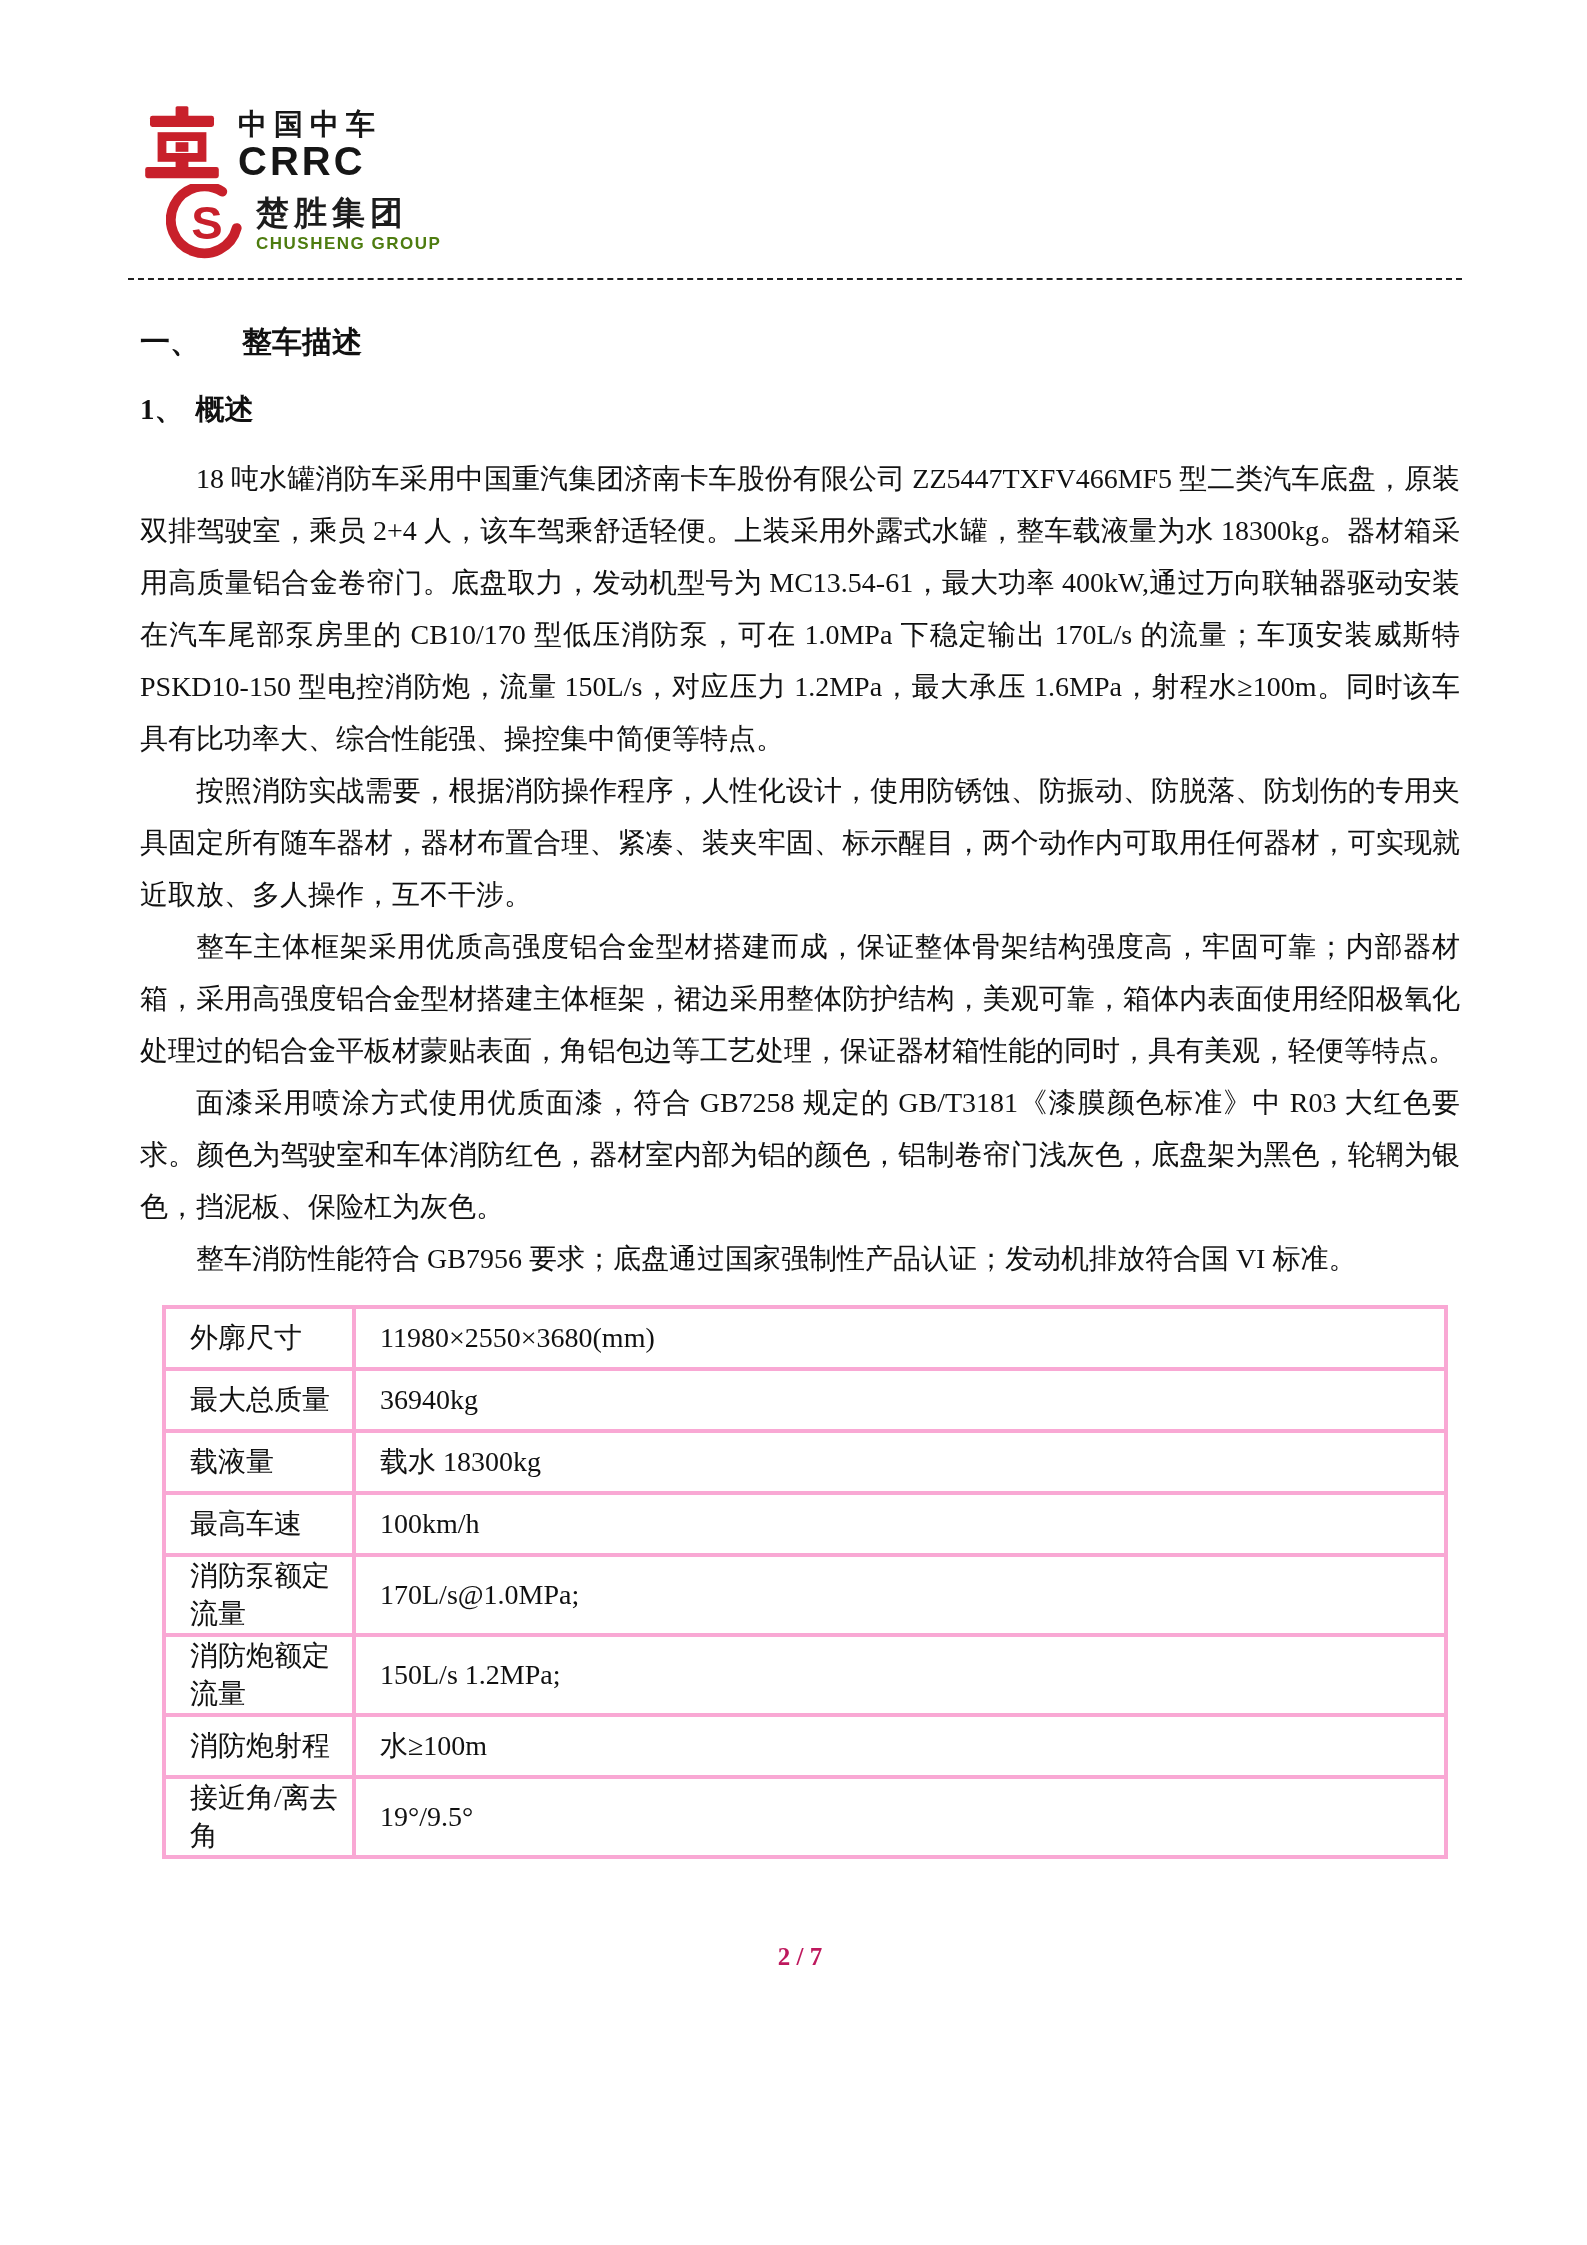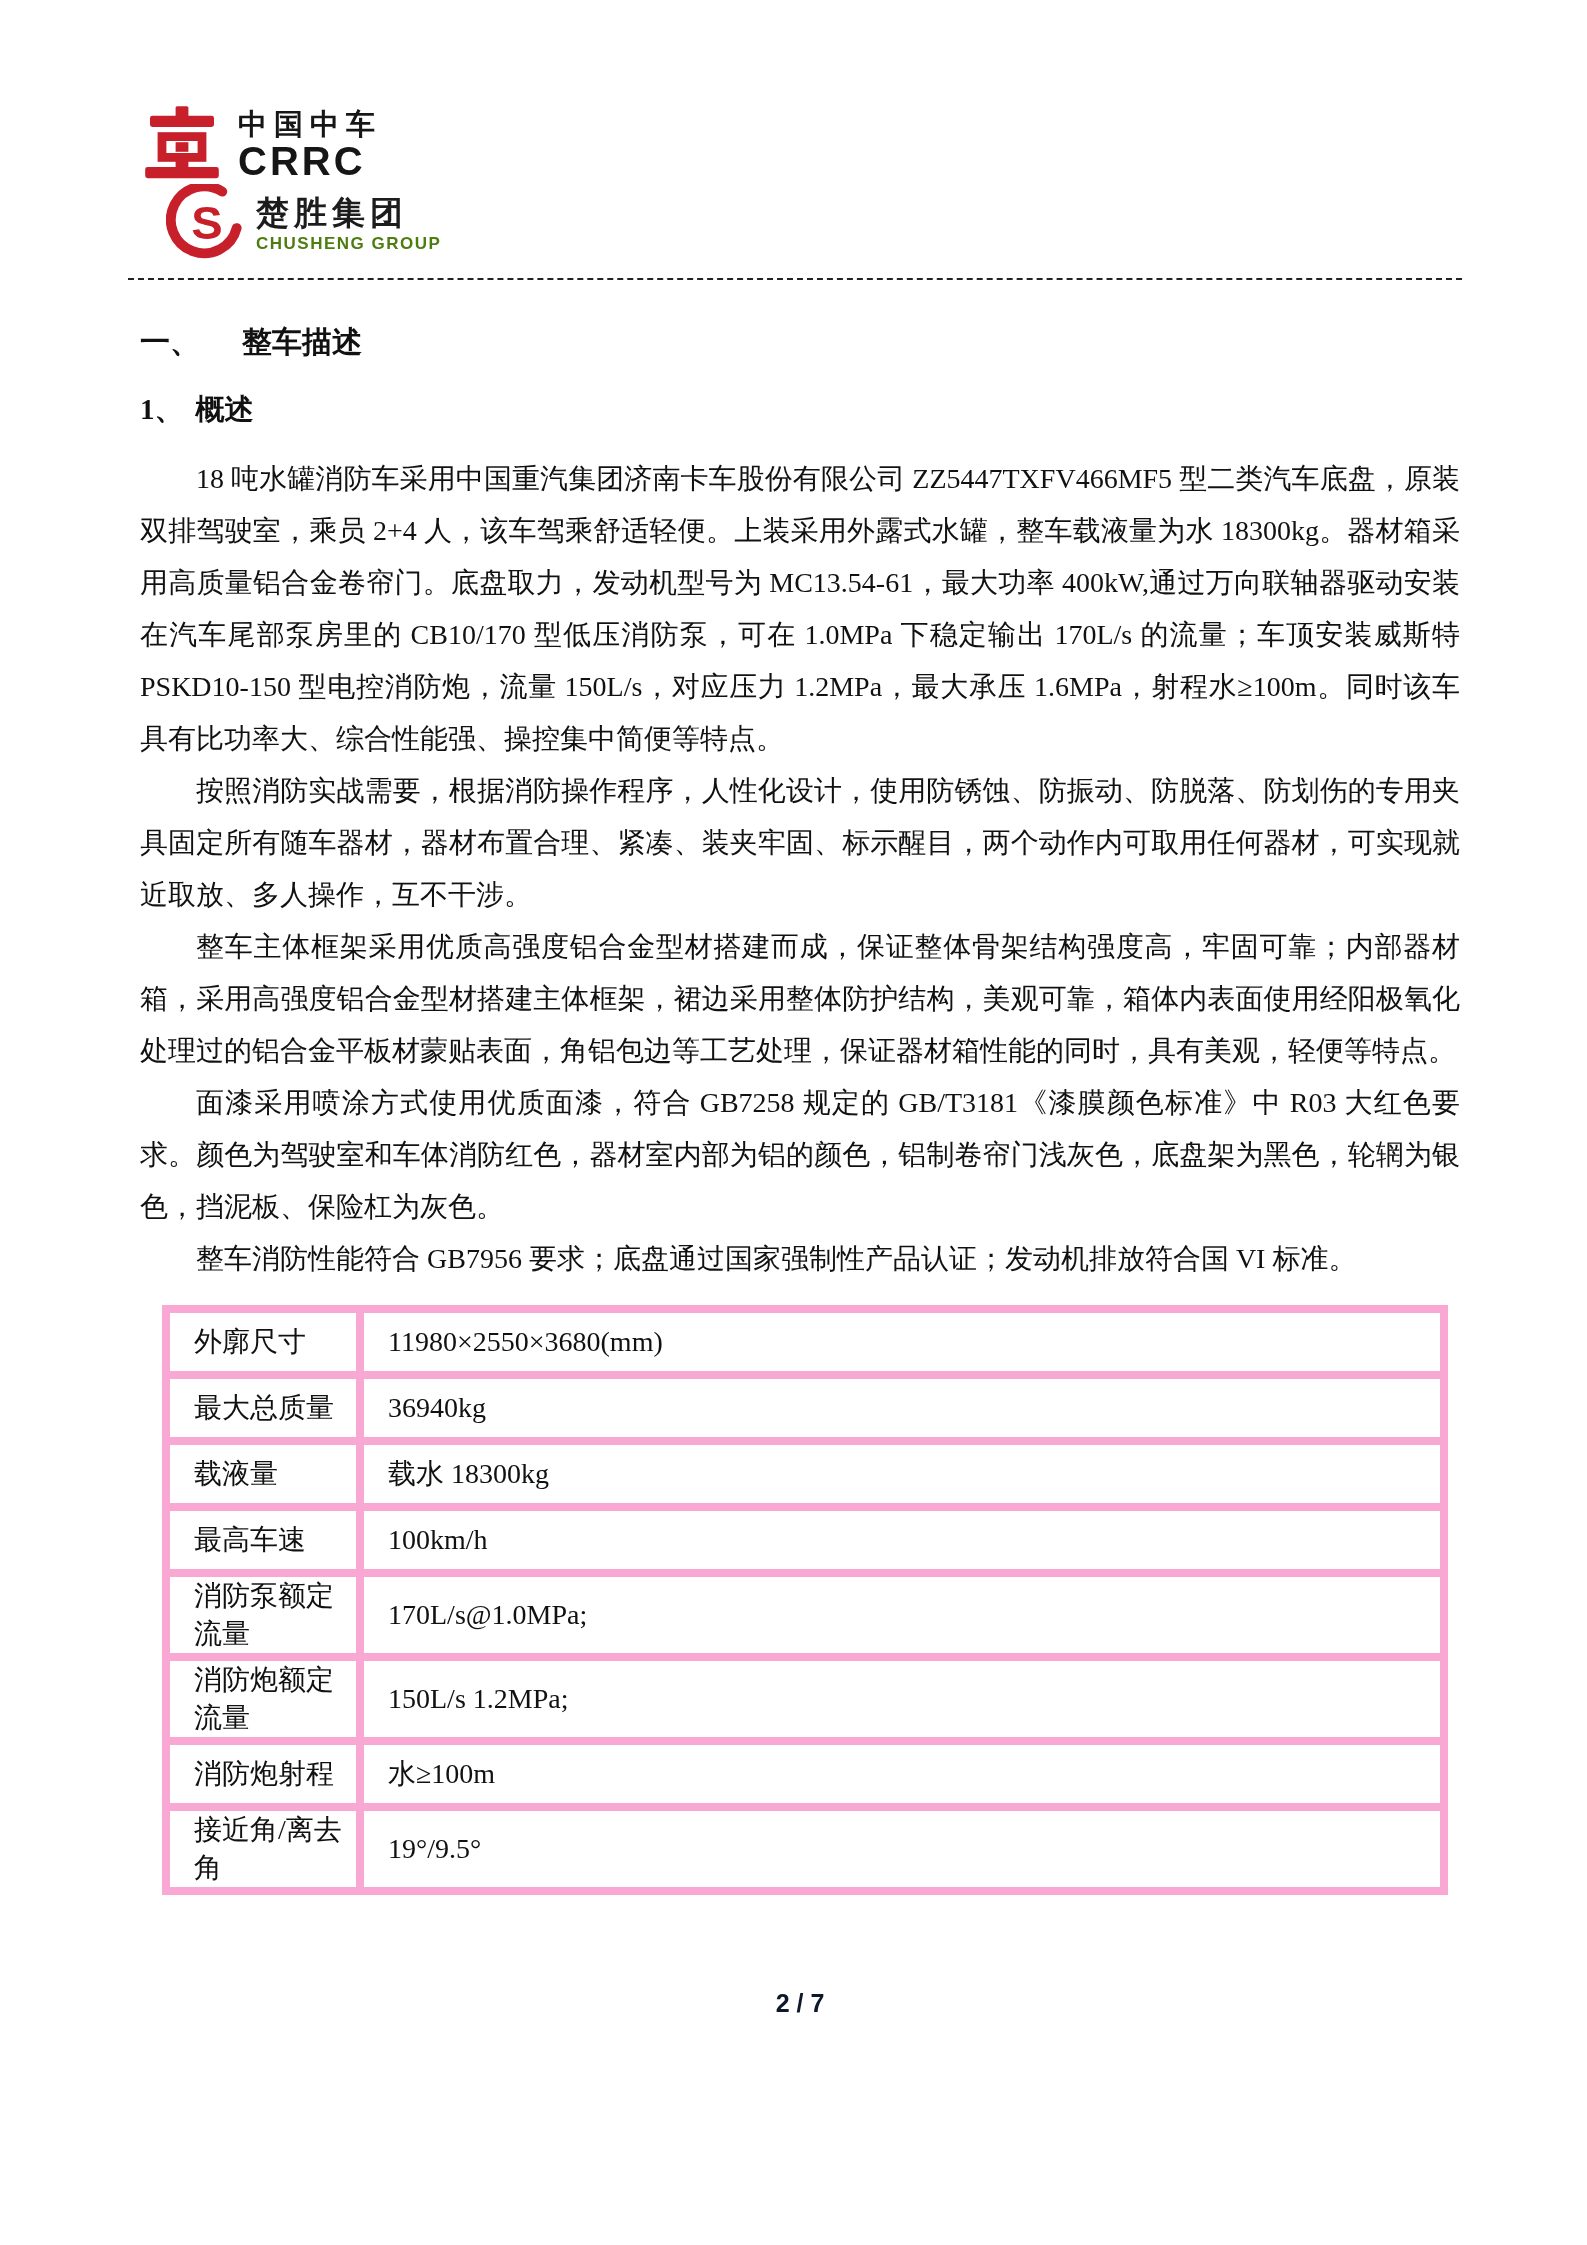--- a/index.html
+++ b/index.html
@@ -65,32 +65,32 @@
   .h2-params { margin-top:16px; }
   
   .spec-table {
     margin:20px 0 0 22px;
     width:1286px;
     border-collapse:collapse;
     table-layout:fixed;
     font-size:28px; color:#111;
   }
   .spec-table td {
-    border:8px solid #f9a8d4;
+    border:4px solid #f9a8d4;
     height:58px;
     padding:0 10px 0 24px;
     vertical-align:middle;
   }
   .spec-table td.label { width:152px; }
   
   .footer {
-    position:absolute; left:140px; top:1989px; width:1320px;
+    position:absolute; left:140px; top:1943px; width:1320px;
     text-align:center;
-    font-family:Liberation Sans, sans-serif;
-    font-weight:bold; font-size:25px; color:#0f172a;
+    font-family:Liberation Serif, serif;
+    font-weight:bold; font-size:25px; color:#be185d;
   }
 </style>
 </head>
 <body>
 
 <div class="page">
 
   <div class="header">
     <div class="logos">
 

